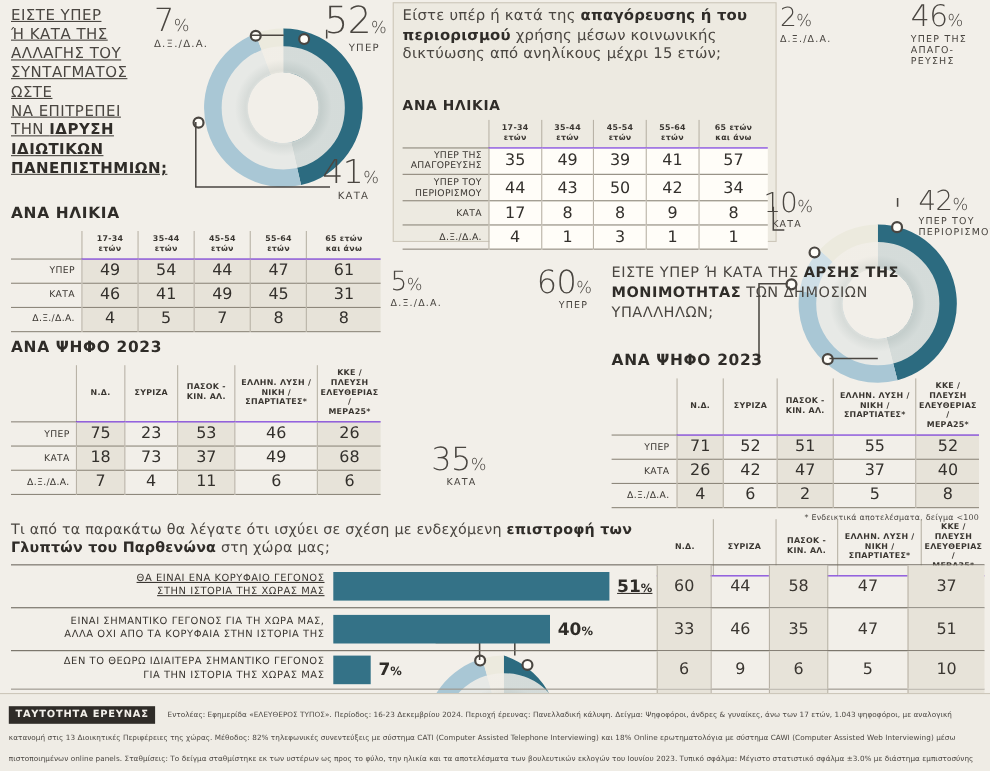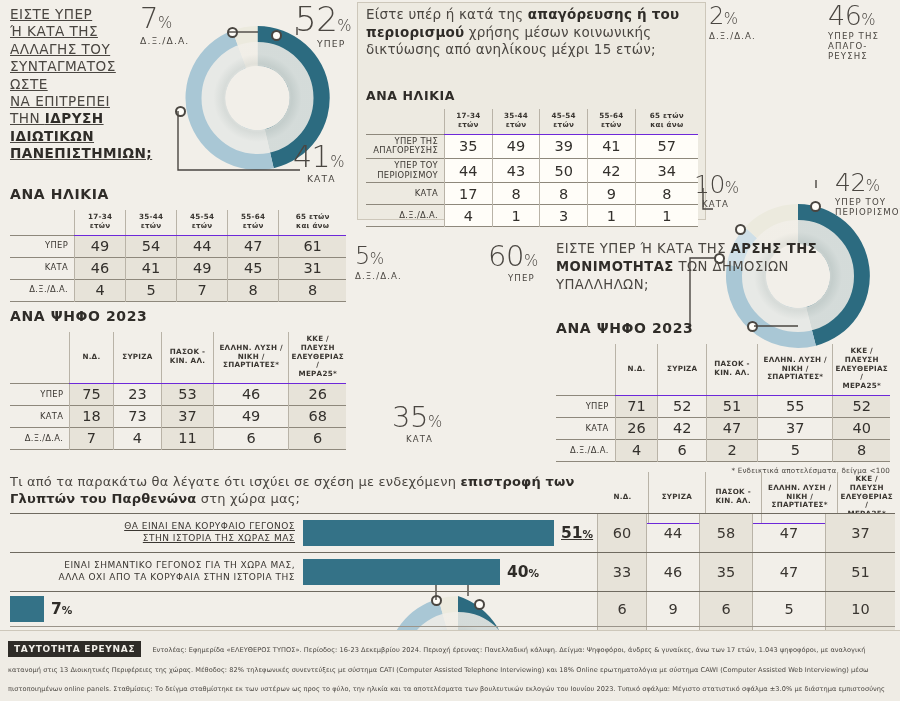--- a/index.html
+++ b/index.html
@@ -552,20 +552,24 @@
       <div class="val shade" style="width:48px;background:#e7e3d9;border-left:1px solid #b9b3a7;display:flex;align-items:center;justify-content:center;font-size:14.5px;">33</div>
       <div class="val" style="width:52px;border-left:1px solid #b9b3a7;display:flex;align-items:center;justify-content:center;font-size:14.5px;">46</div>
       <div class="val shade" style="width:52px;background:#e7e3d9;border-left:1px solid #b9b3a7;display:flex;align-items:center;justify-content:center;font-size:14.5px;">35</div>
       <div class="val" style="width:72px;border-left:1px solid #b9b3a7;display:flex;align-items:center;justify-content:center;font-size:14.5px;">47</div>
       <div class="val shade" style="flex:1;background:#e7e3d9;border-left:1px solid #b9b3a7;display:flex;align-items:center;justify-content:center;font-size:14.5px;">51</div>
     </div>
   </div>
 
   <div style="display:flex;border-bottom:1px solid #9a948a;height:34px;">
     <div style="display:flex;width:587px;align-items:center;">
+      <div class="barlabel" style="width:285px;">
+        <span style="white-space:pre-line;text-align:right;">ΔΕΝ ΤΟ ΘΕΩΡΩ ΙΔΙΑΙΤΕΡΑ ΣΗΜΑΝΤΙΚΟ ΓΕΓΟΝΟΣ
+ΓΙΑ ΤΗΝ ΙΣΤΟΡΙΑ ΤΗΣ ΧΩΡΑΣ ΜΑΣ</span>
+      </div>
       <div class="bartrack">
         <div class="bar" style="width:34px;"></div>
         <div class="barval"><span>7</span><span class="u">%</span></div>
       </div>
     </div>
     <div style="display:flex;flex:1;">
       <div class="val shade" style="width:48px;background:#e7e3d9;border-left:1px solid #b9b3a7;display:flex;align-items:center;justify-content:center;font-size:14.5px;">6</div>
       <div class="val" style="width:52px;border-left:1px solid #b9b3a7;display:flex;align-items:center;justify-content:center;font-size:14.5px;">9</div>
       <div class="val shade" style="width:52px;background:#e7e3d9;border-left:1px solid #b9b3a7;display:flex;align-items:center;justify-content:center;font-size:14.5px;">6</div>
       <div class="val" style="width:72px;border-left:1px solid #b9b3a7;display:flex;align-items:center;justify-content:center;font-size:14.5px;">5</div>

